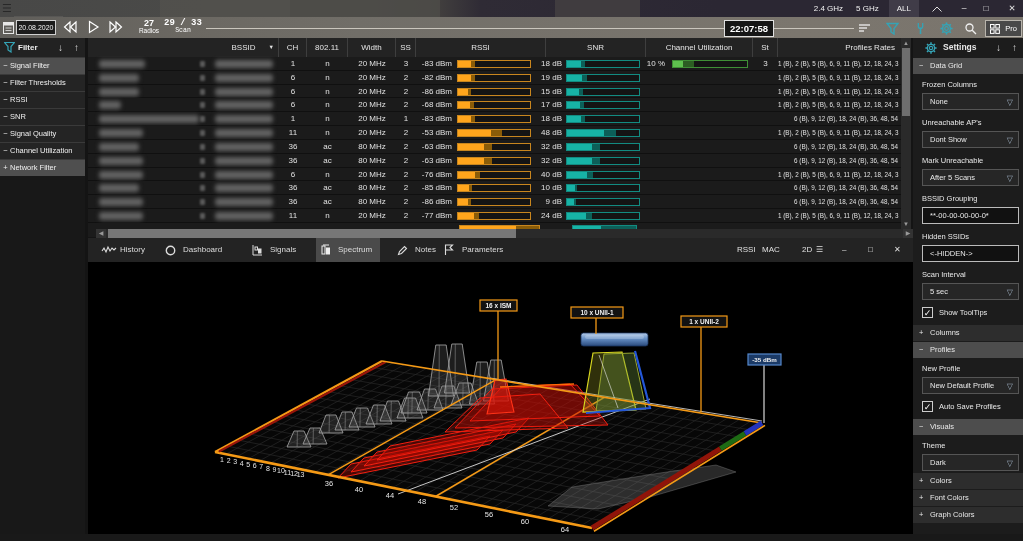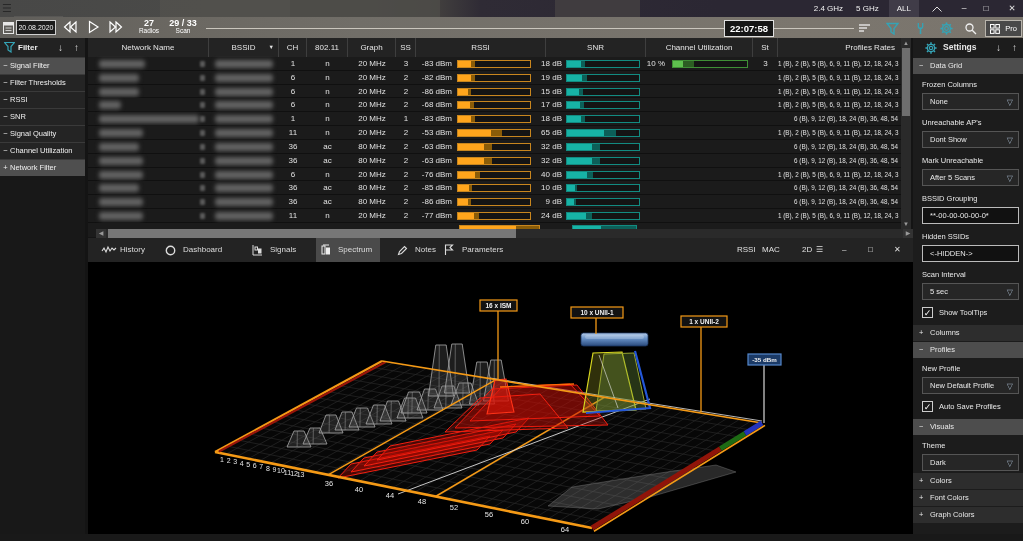--- a/index.html
+++ b/index.html
@@ -21,21 +21,21 @@
 .wbtn { position:absolute; top:0; width:14px; height:17px; color:#e0e0e0; font-size:8.5px; line-height:16px; text-align:center; }
 
 
 #row2 { position:absolute; left:0; top:17px; width:1023px; height:21px;
   background:linear-gradient(90deg,#605e5a 0,#6b6862 18%,#716e68 35%,#76726b 55%,#7b766e 78%,#7a756d 100%); }
 #cal { position:absolute; left:3px; top:4px; }
 #datebox { position:absolute; left:16px; top:2.5px; width:40px; height:15px; background:#1c1c1c; border:1px solid #d0d0d0;
   color:#f0f0f0; font-size:7px; line-height:13px; text-align:center; }
 .pbtn { position:absolute; top:3px; color:#fff; }
 #stat1 { position:absolute; left:134px; top:1px; width:30px; text-align:center; color:#fff; }
-#stat2 { position:absolute; left:163px; top:1px; width:40px; text-align:center; color:#fff; }
+#stat2 { position:absolute; left:163px; top:1px; width:40px; text-align:center; color:#fff;font-family:Liberation Mono, monospace; }
 .statn { font-size:9px; font-weight:bold; display:block; }
 .statl { font-size:6.5px; display:block; margin-top:-1px; }
 #tline1 { position:absolute; left:206px; top:10.5px; width:518px; height:1px; background:#cac6bd; }
 #tline2 { position:absolute; left:774px; top:10.5px; width:80px; height:1px; background:#cac6bd; }
 #timebox { position:absolute; left:724px; top:2.5px; width:50px; height:17px; background:#161616; border:1px solid #e0e0e0;
   color:#fff; font-size:9.5px; font-weight:bold; line-height:15px; text-align:center; }
 .ticon { position:absolute; top:4.5px; width:13px; height:13px; }
 #probtn { position:absolute; left:985px; top:2.5px; width:37px; height:17px; border:1px solid #b8b4ac; background:#494949;
   color:#fff; font-size:7.5px; line-height:15px; text-align:right; padding-right:4px; }
 #probtn svg { position:absolute; left:4px; top:3.5px; }
@@ -244,25 +244,24 @@
 <div class="fitem"><span class="pm">−</span>Filter Thresholds</div>
 <div class="fitem"><span class="pm">−</span>RSSI</div>
 <div class="fitem"><span class="pm">−</span>SNR</div>
 <div class="fitem"><span class="pm">−</span>Signal Quality</div>
 <div class="fitem"><span class="pm">−</span>Channel Utilization</div>
 <div class="fitem sel"><span class="pm">+</span>Network Filter</div>
 </div>
 
 <div id="table">
   <div id="thead">
-    <div class="h" style="left:0;width:121px">Network Name</div>
     <div class="h" style="left:121px;width:70px">BSSID<span style="position:absolute;right:4px;font-size:5.5px">▼</span></div>
     <div class="h" style="left:191px;width:28px">CH</div>
     <div class="h" style="left:219px;width:41px">802.11</div>
-    <div class="h" style="left:260px;width:48px">Graph</div>
+    <div class="h" style="left:260px;width:48px">Width</div>
     <div class="h" style="left:308px;width:20px">SS</div>
     <div class="h" style="left:328px;width:130px">RSSI</div>
     <div class="h" style="left:458px;width:100px">SNR</div>
     <div class="h" style="left:558px;width:107px">Channel Utilization</div>
     <div class="h" style="left:665px;width:25px">St</div>
     <div class="h" style="left:690px;width:123px;border-right:none;text-align:right;padding-right:6px">Profiles Rates</div>
   </div>
   <div class="tr">
 <div class="c nn">
           <span class="blob" style="width:46px"></span>
@@ -432,21 +431,21 @@
         <div class="c wd">20 MHz</div>
         <div class="c ss">2</div>
 <div class="c rs">
           <span class="rtxt">-53 dBm</span>
           <span class="rbar">
             <i style="width:33px;background:#ffa51c"></i>
             <i style="width:11px;background:#8a5c08"></i>
           </span>
         </div>
 <div class="c sn">
-          <span class="stxt">65 dB</span>
+          <span class="stxt">48 dB</span>
           <span class="sbar">
             <i style="width:37px;background:#17b3a6"></i>
             <i style="width:12px;background:#0c5f58"></i>
           </span>
         </div>
 <div class="c cu"></div>
         <div class="c st"></div>
         <div class="c rt">1 (B), 2 (B), 5 (B), 6, 9, 11 (B), 12, 18, 24, 3</div>
 </div>
 <div class="tr">

